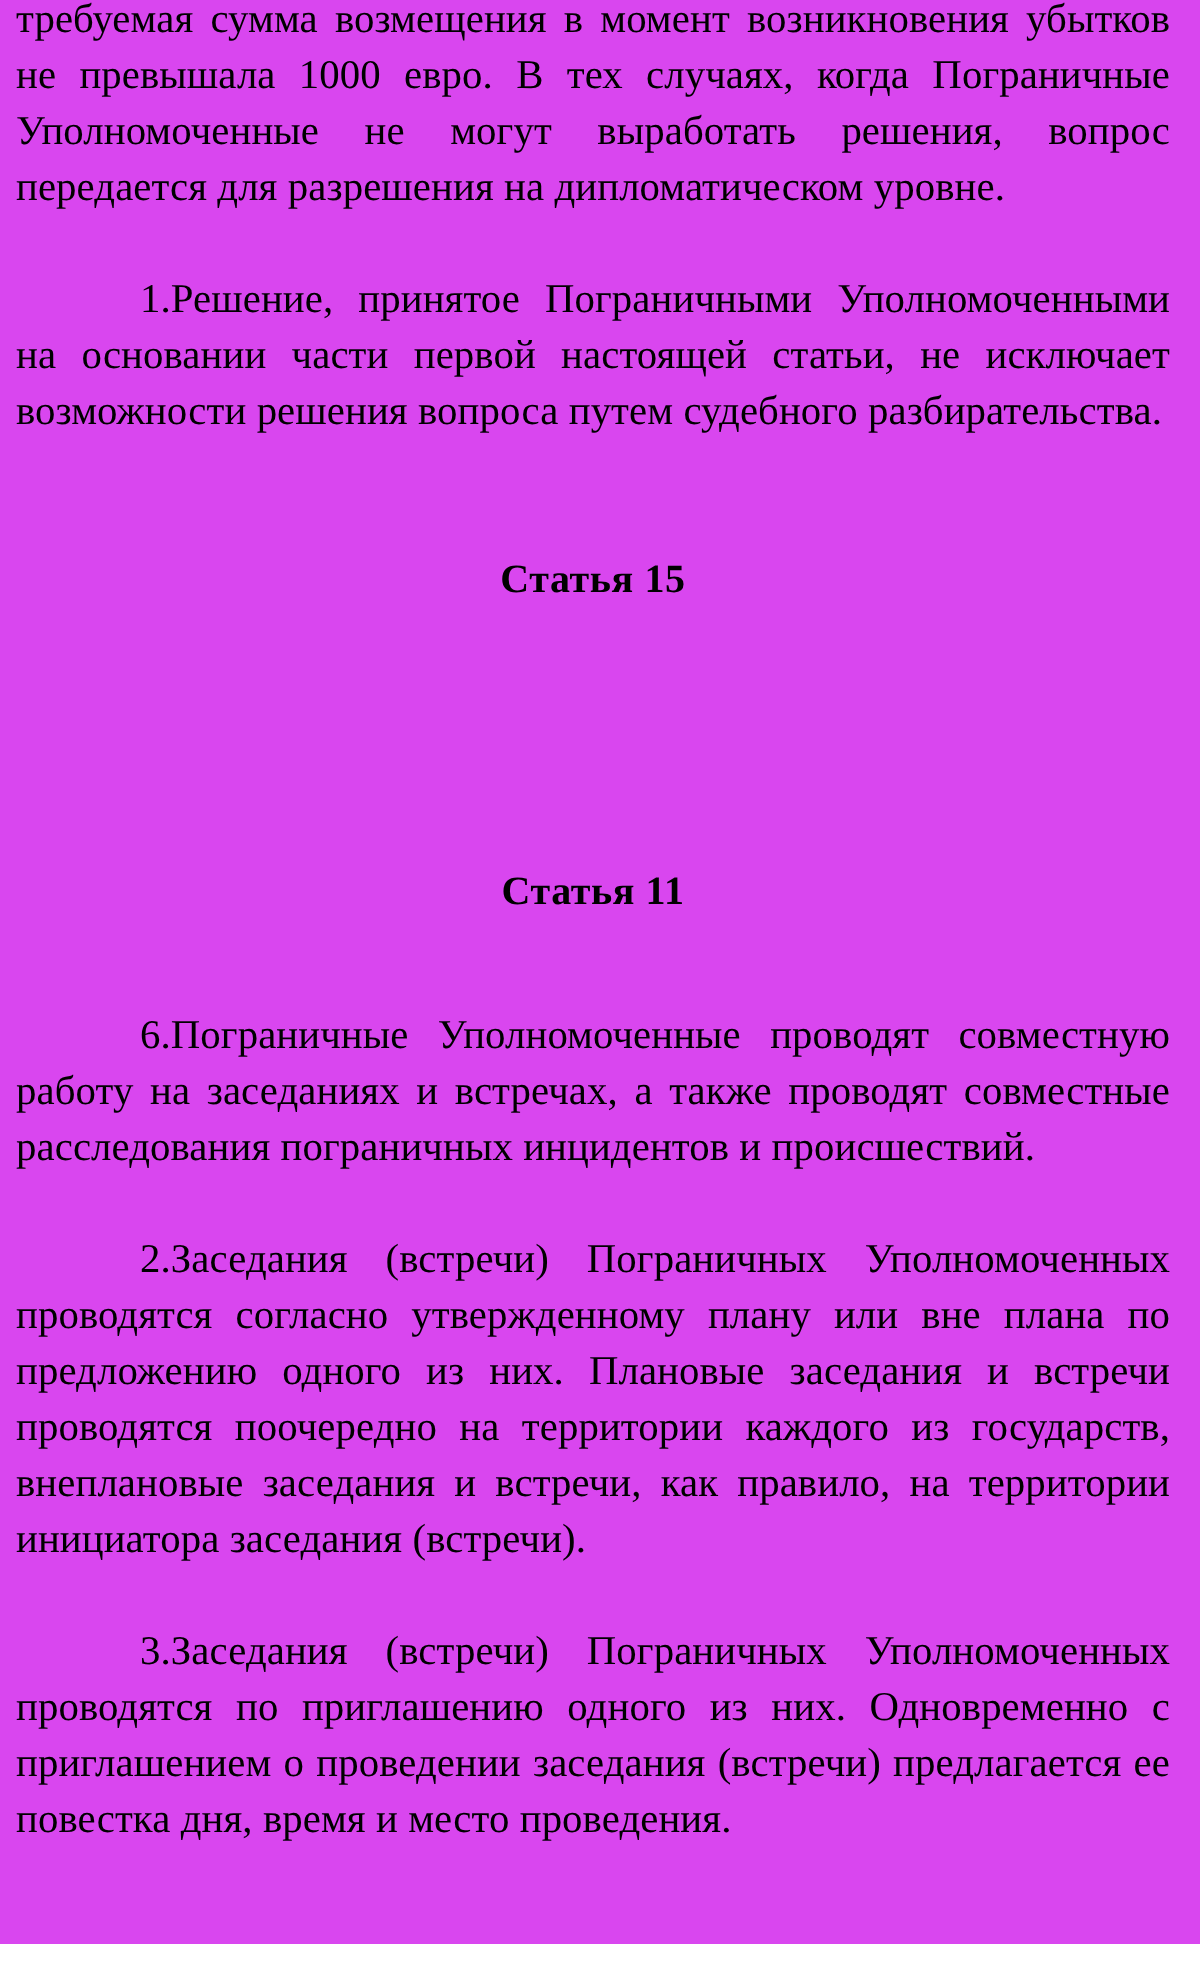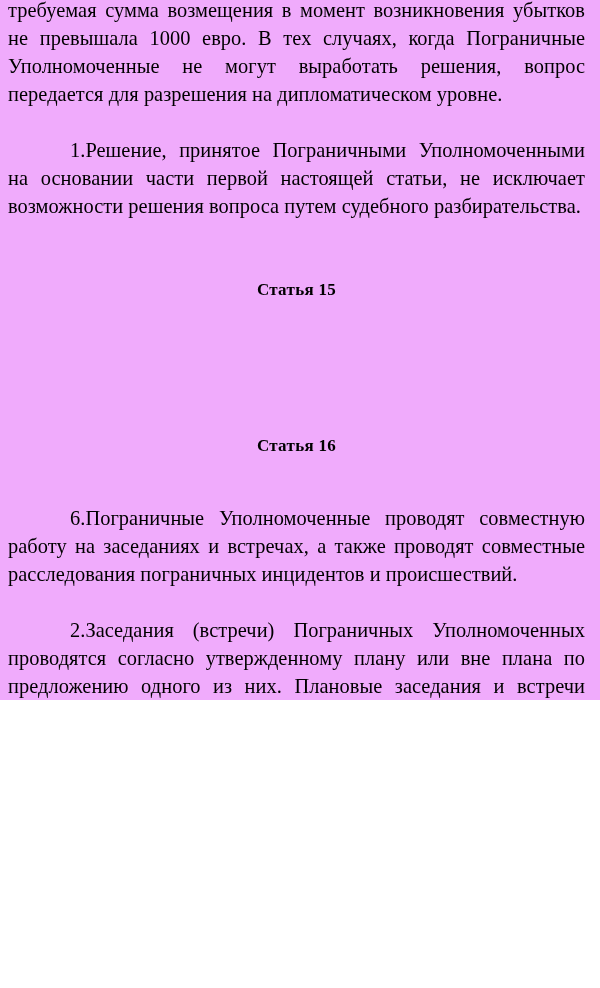--- a/index.html
+++ b/index.html
@@ -11,22 +11,22 @@
   body {
     width: 600px;
     height: 988px;
     overflow: hidden;
     font-family: "Liberation Serif", "DejaVu Serif", serif;
     color: #000000;
   }
   .page {
     position: relative;
     width: 600px;
-    height: 700px;
-    background: #f0abfc;
+    height: 972px;
+    background: #d946ef;
     box-sizing: border-box;
     padding: 0 15px 0 8px;
     overflow: hidden;
   }
   .doc-body {
     position: relative;
     top: -4px;
   }
   .para {
     margin: 0;
@@ -42,21 +42,21 @@
   .para.cont {
     text-indent: 0;
   }
   
   .gap-para { height: 28px; }
   .gap-before-heading { height: 56px; }
   .gap-after-heading { height: 44px; }
 
   .article-heading {
     margin: 0;
-    font-size: 17px;
+    font-size: 20px;
     line-height: 28px;
     font-weight: bold;
     text-align: center;
     text-indent: 0;
     letter-spacing: 0.3px;
   }
 </style>
 </head>
 <body>
 
@@ -74,21 +74,21 @@
     <h2 class="article-heading">Статья 15</h2>
 
     <div class="gap-after-heading"></div>
 
 
     <div class="gap-para"></div>
 
 
     <div class="gap-before-heading"></div>
 
-    <h2 class="article-heading">Статья 16</h2>
+    <h2 class="article-heading">Статья 11</h2>
 
     <div class="gap-after-heading"></div>
 
     <p class="para">6.Пограничные Уполномоченные проводят совместную работу на заседаниях и встречах, а также проводят совместные расследования пограничных инцидентов и происшествий.</p>
 
     <div class="gap-para"></div>
 
     <p class="para">2.Заседания (встречи) Пограничных Уполномоченных проводятся согласно утвержденному плану или вне плана по предложению одного из них. Плановые заседания и встречи проводятся поочередно на территории каждого из государств, внеплановые заседания и встречи, как правило, на территории инициатора заседания (встречи).</p>
 
     <div class="gap-para"></div>

